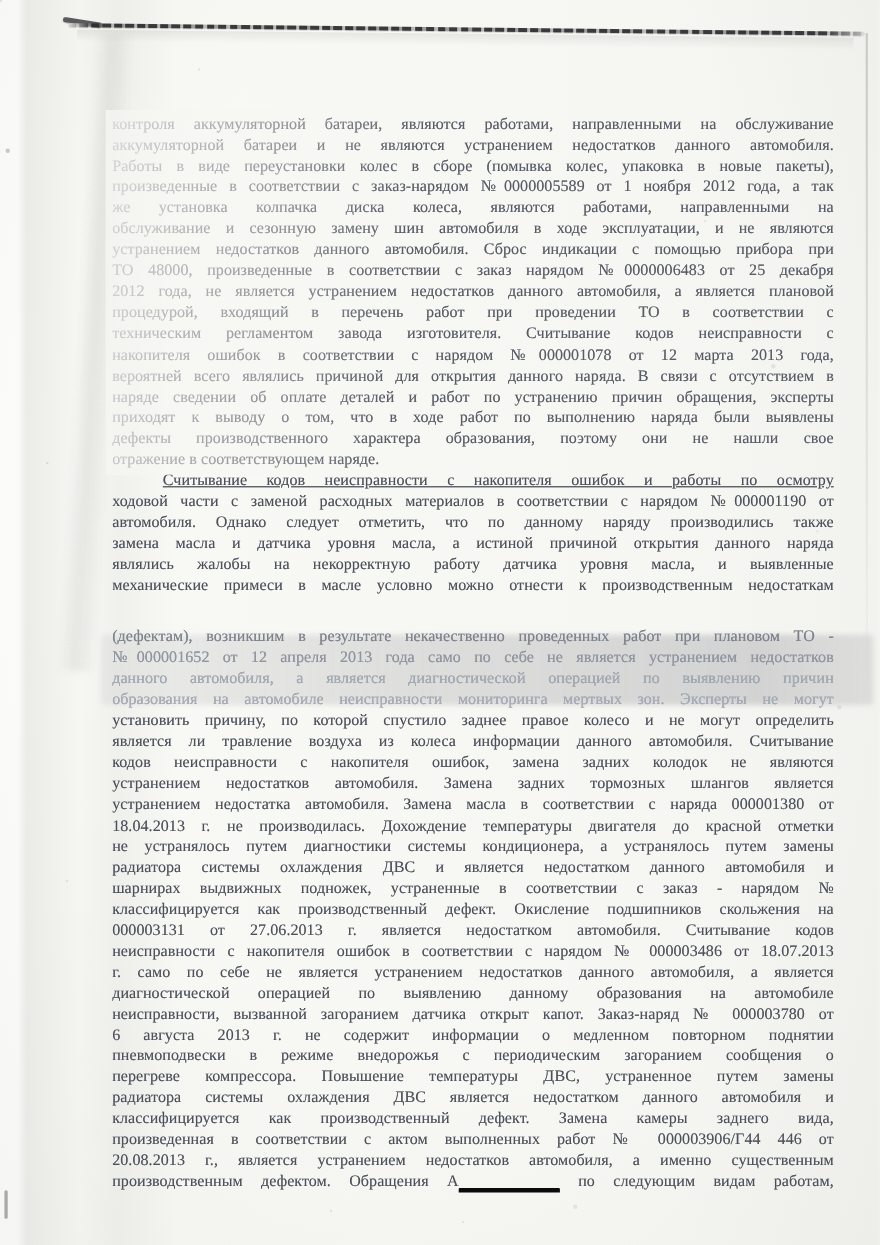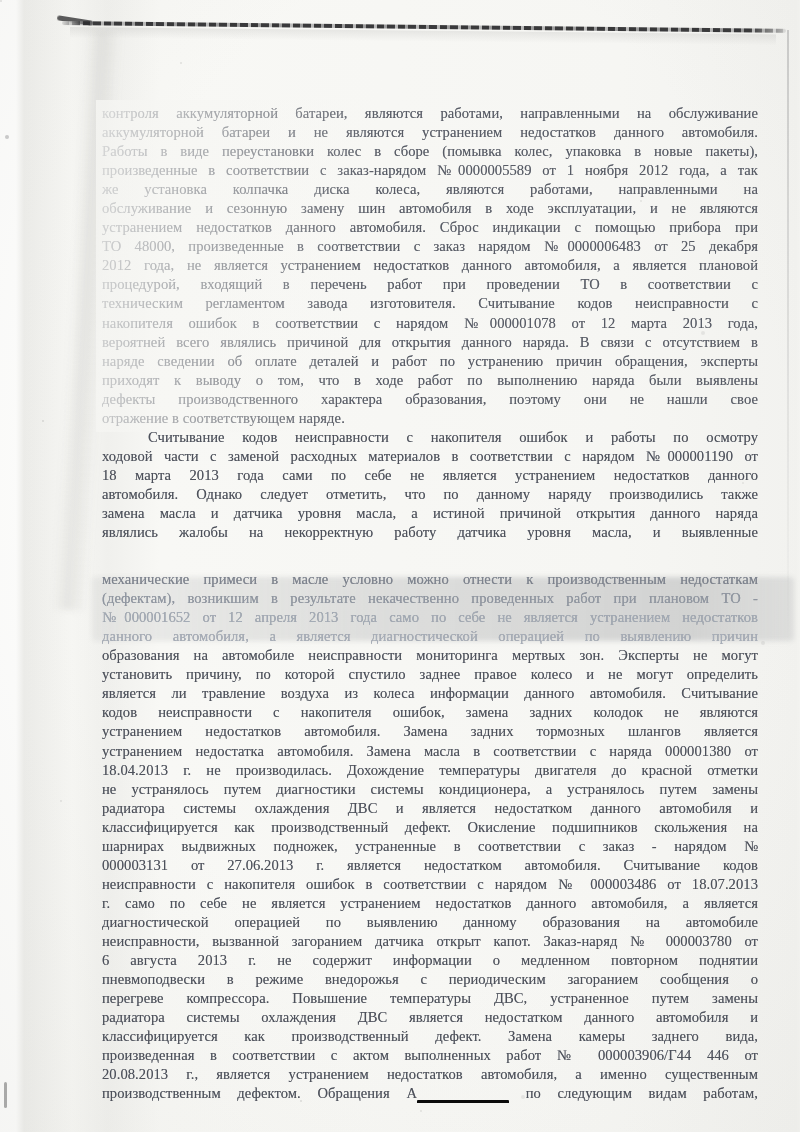--- a/index.html
+++ b/index.html
@@ -89,21 +89,21 @@
     color:var(--ink);
     letter-spacing:.05px;
     text-shadow:0 0 .5px rgba(86,90,100,.55);
   }
   .para{display:block;}
   .para .ln{
     height:var(--lh);overflow:hidden;
     text-align:justify;text-align-last:justify;text-justify:inter-word;
     white-space:normal;
   }
-  .para .ln.indent{text-indent:46px;}
+  .para .ln.indent{text-indent:46px;text-decoration:underline;}
   .para .ln.no-stretch{text-align-last:left;}
   .para1{color:var(--ink-par1);}
   
   .para2 .ln:nth-child(7){color:#7d838e;margin-top:28px;}
   .para2 .ln:nth-child(8){color:#9097a2;filter:blur(.3px);}
   .para2 .ln:nth-child(9){color:#a3abb6;filter:blur(.45px);}
   .para2 .ln:nth-child(10){color:#a7aeb9;filter:blur(.45px);}
   
   .fade-left{
     position:absolute;left:96px;top:100px;width:330px;height:332px;z-index:3;
@@ -146,39 +146,38 @@
           <div class="ln">накопителя ошибок в соответствии с нарядом №000001078 от 12 марта 2013 года,</div>
           <div class="ln">вероятней всего являлись причиной для открытия данного наряда. В связи с отсутствием в</div>
           <div class="ln">наряде сведении об оплате деталей и работ по устранению причин обращения, эксперты</div>
           <div class="ln">приходят к выводу о том, что в ходе работ по выполнению наряда были выявлены</div>
           <div class="ln">дефекты производственного характера образования, поэтому они не нашли свое</div>
           <div class="ln no-stretch">отражение в соответствующем наряде.</div>
         </div>
         <div class="para para2">
           <div class="ln indent">Считывание кодов неисправности с накопителя ошибок и работы по осмотру</div>
           <div class="ln">ходовой части с заменой расходных материалов в соответствии с нарядом №000001190 от</div>
-          <div class="ln">18 марта 2013 года сами по себе не является устранением недостатков данного</div>
           <div class="ln">автомобиля. Однако следует отметить, что по данному наряду производились также</div>
           <div class="ln">замена масла и датчика уровня масла, а истиной причиной открытия данного наряда</div>
           <div class="ln">являлись жалобы на некорректную работу датчика уровня масла, и выявленные</div>
           <div class="ln">механические примеси в масле условно можно отнести к производственным недостаткам</div>
           <div class="ln">(дефектам), возникшим в результате некачественно проведенных работ при плановом ТО -</div>
           <div class="ln">№000001652 от 12 апреля 2013 года само по себе не является устранением недостатков</div>
           <div class="ln">данного автомобиля, а является диагностической операцией по выявлению причин</div>
           <div class="ln">образования на автомобиле неисправности мониторинга мертвых зон. Эксперты не могут</div>
           <div class="ln">установить причину, по которой спустило заднее правое колесо и не могут определить</div>
           <div class="ln">является ли травление воздуха из колеса информации данного автомобиля. Считывание</div>
           <div class="ln">кодов неисправности с накопителя ошибок, замена задних колодок не являются</div>
           <div class="ln">устранением недостатков автомобиля. Замена задних тормозных шлангов является</div>
           <div class="ln">устранением недостатка автомобиля. Замена масла в соответствии с наряда 000001380 от</div>
           <div class="ln">18.04.2013 г. не производилась. Дохождение температуры двигателя до красной отметки</div>
           <div class="ln">не устранялось путем диагностики системы кондиционера, а устранялось путем замены</div>
           <div class="ln">радиатора системы охлаждения ДВС и является недостатком данного автомобиля и</div>
+          <div class="ln">шарнирах выдвижных подножек, устраненные в соответствии с заказ - нарядом №</div>
           <div class="ln">классифицируется как производственный дефект. Окисление подшипников скольжения на</div>
-          <div class="ln">шарнирах выдвижных подножек, устраненные в соответствии с заказ - нарядом №</div>
           <div class="ln">000003131 от 27.06.2013 г. является недостатком автомобиля. Считывание кодов</div>
           <div class="ln">неисправности с накопителя ошибок в соответствии с нарядом № 000003486 от 18.07.2013</div>
           <div class="ln">г. само по себе не является устранением недостатков данного автомобиля, а является</div>
           <div class="ln">диагностической операцией по выявлению данному образования на автомобиле</div>
           <div class="ln">неисправности, вызванной загоранием датчика открыт капот. Заказ-наряд № 000003780 от</div>
           <div class="ln">6 августа 2013 г. не содержит информации о медленном повторном поднятии</div>
           <div class="ln">пневмоподвески в режиме внедорожья с периодическим загоранием сообщения о</div>
           <div class="ln">перегреве компрессора. Повышение температуры ДВС, устраненное путем замены</div>
           <div class="ln">радиатора системы охлаждения ДВС является недостатком данного автомобиля и</div>
           <div class="ln">классифицируется как производственный дефект. Замена камеры заднего вида,</div>

